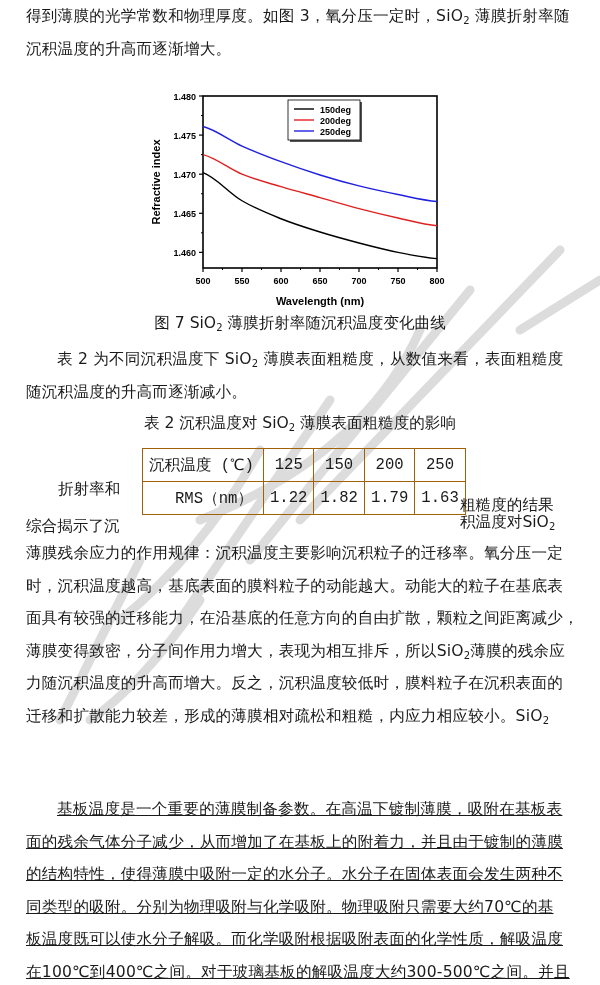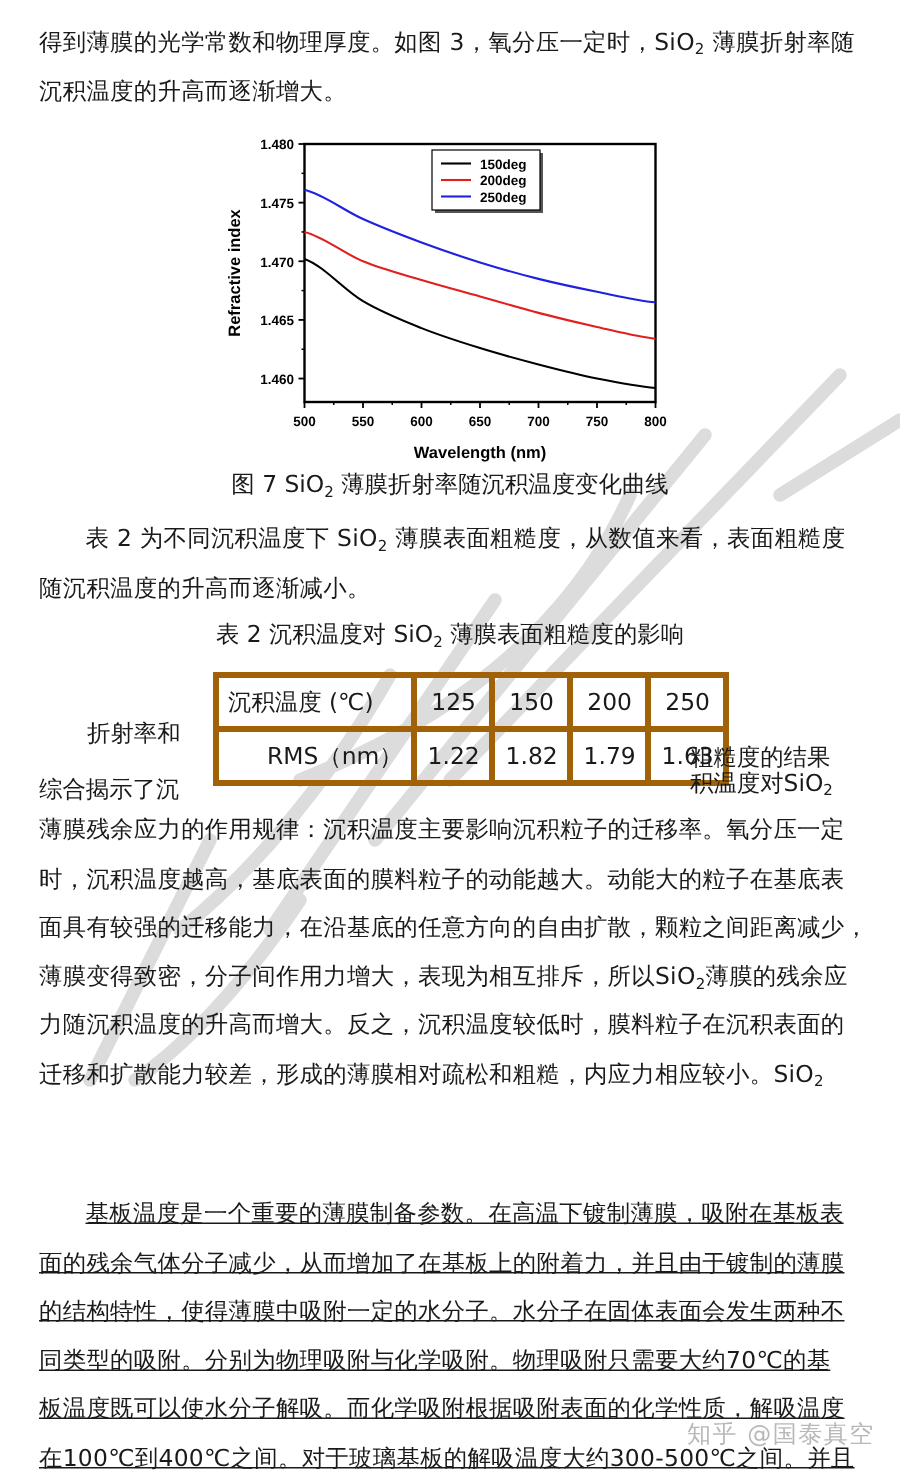--- a/index.html
+++ b/index.html
@@ -9,21 +9,21 @@
   }
   .page { position: relative; width: 600px; height: 985px; }
   .para { position: absolute; left: 26px; width: 552px; font-size: 15.6px; line-height: 32.5px; letter-spacing: 0.2px; }
   .line { display: block; white-space: nowrap; height: 32.5px; }
   .indent { padding-left: 31px; }
   sub { font-size: 10px; vertical-align: -3px; line-height: 0; }
   .caption { position: absolute; left: 0; width: 600px; text-align: center; font-size: 15.6px; }
   .chart { position: absolute; left: 140px; top: 86px; width: 310px; height: 224px; }
   .chart svg { display: block; }
   .tbl { position: absolute; left: 142px; top: 448px; border-collapse: collapse; font-size: 15.6px; }
-  .tbl td { border: 4px solid #a16207; height: 32px; padding: 0 6px; text-align: center; white-space: nowrap; }
+  .tbl td { border: 1px solid #a16207; height: 32px; padding: 0 6px; text-align: center; white-space: nowrap; font-family: Liberation Mono, monospace; }
   .side { position: absolute; font-size: 15.6px; white-space: nowrap; }
   .footer-logo { position: absolute; left: 458px; top: 946px; font-size: 16px; color: #b8b8b8; letter-spacing: 1px; }
   .wm { position: absolute; left: 0; top: 0; pointer-events: none; }
 </style>
 </head>
 <body>
 
 <div class="page">
 
   <svg class="wm" width="600" height="985">
@@ -32,21 +32,21 @@
       <path d="M470 290 L250 560"></path>
       <path d="M420 330 C380 420, 300 480, 200 520"></path>
       <path d="M330 400 L180 620"></path>
       <path d="M260 450 C220 520, 170 580, 120 620"></path>
       <path d="M140 560 L60 720"></path>
       <path d="M200 600 C160 660, 120 700, 90 720"></path>
       <path d="M600 280 L520 330"></path>
     </g>
   </svg>
 
-  <div class="para" style="top:12px;">
+  <div class="para" style="top:0px;">
     <span class="line"><span>得到薄膜的光学常数和物理厚度。如图 3，氧分压一定时，SiO</span><sub>2</sub><span> 薄膜折射率随</span></span>
     <span class="line"><span>沉积温度的升高而逐渐增大。</span></span>
   </div>
 
   <div class="chart">
     <svg id="chart-svg" width="310" height="224">
         <rect x="63" y="10" width="234" height="172" fill="none" stroke="#000" stroke-width="1.6"></rect>
         <line x1="59" y1="166.36363636363637" x2="63" y2="166.36363636363637" stroke="#000" stroke-width="1.2"></line>
         <text x="56" y="169.86363636363637" text-anchor="end" font-size="9" font-weight="bold" font-family="Liberation Sans, sans-serif">1.460</text>
         <line x1="59" y1="127.2727272727264" x2="63" y2="127.2727272727264" stroke="#000" stroke-width="1.2"></line>
@@ -145,14 +145,13 @@
 
   <div class="para" style="top:793px;text-decoration:underline;">
     <span class="line indent"><span>基板温度是一个重要的薄膜制备参数。在高温下镀制薄膜，吸附在基板表</span></span>
     <span class="line"><span>面的残余气体分子减少，从而增加了在基板上的附着力，并且由于镀制的薄膜</span></span>
     <span class="line"><span>的结构特性，使得薄膜中吸附一定的水分子。水分子在固体表面会发生两种不</span></span>
     <span class="line"><span>同类型的吸附。分别为物理吸附与化学吸附。物理吸附只需要大约70℃的基</span></span>
     <span class="line"><span>板温度既可以使水分子解吸。而化学吸附根据吸附表面的化学性质，解吸温度</span></span>
     <span class="line"><span>在100℃到400℃之间。对于玻璃基板的解吸温度大约300-500℃之间。并且</span></span>
   </div>
 
-  <div class="footer-logo">知乎 @国泰真空</div>
 </div>
 
 </body></html>

